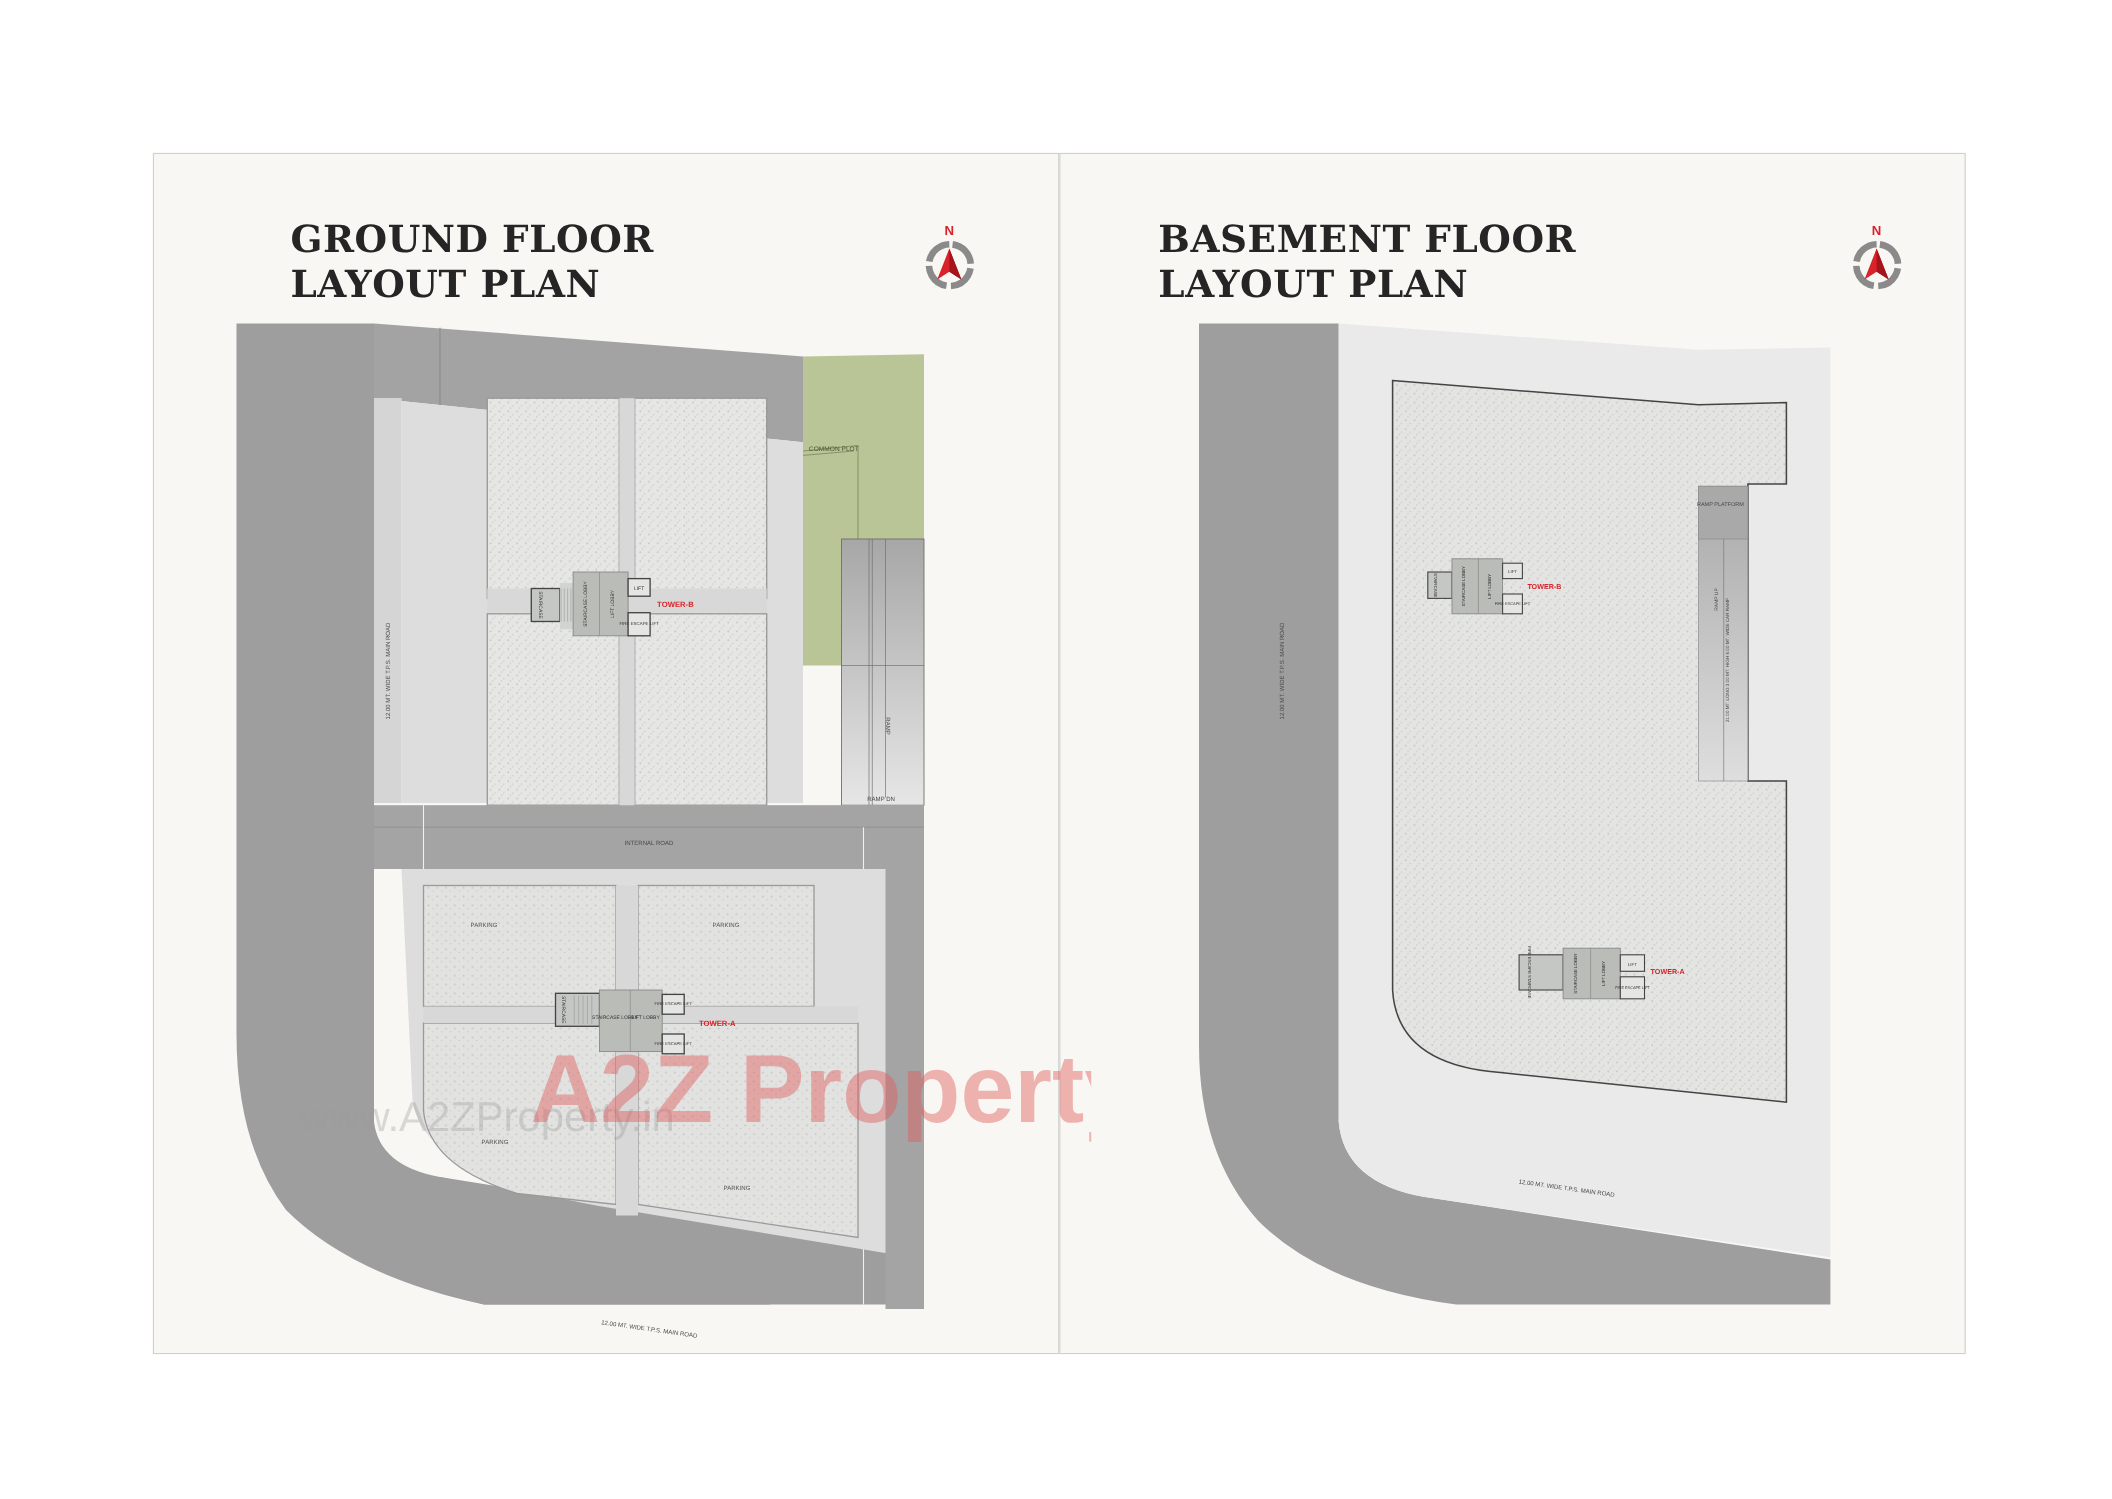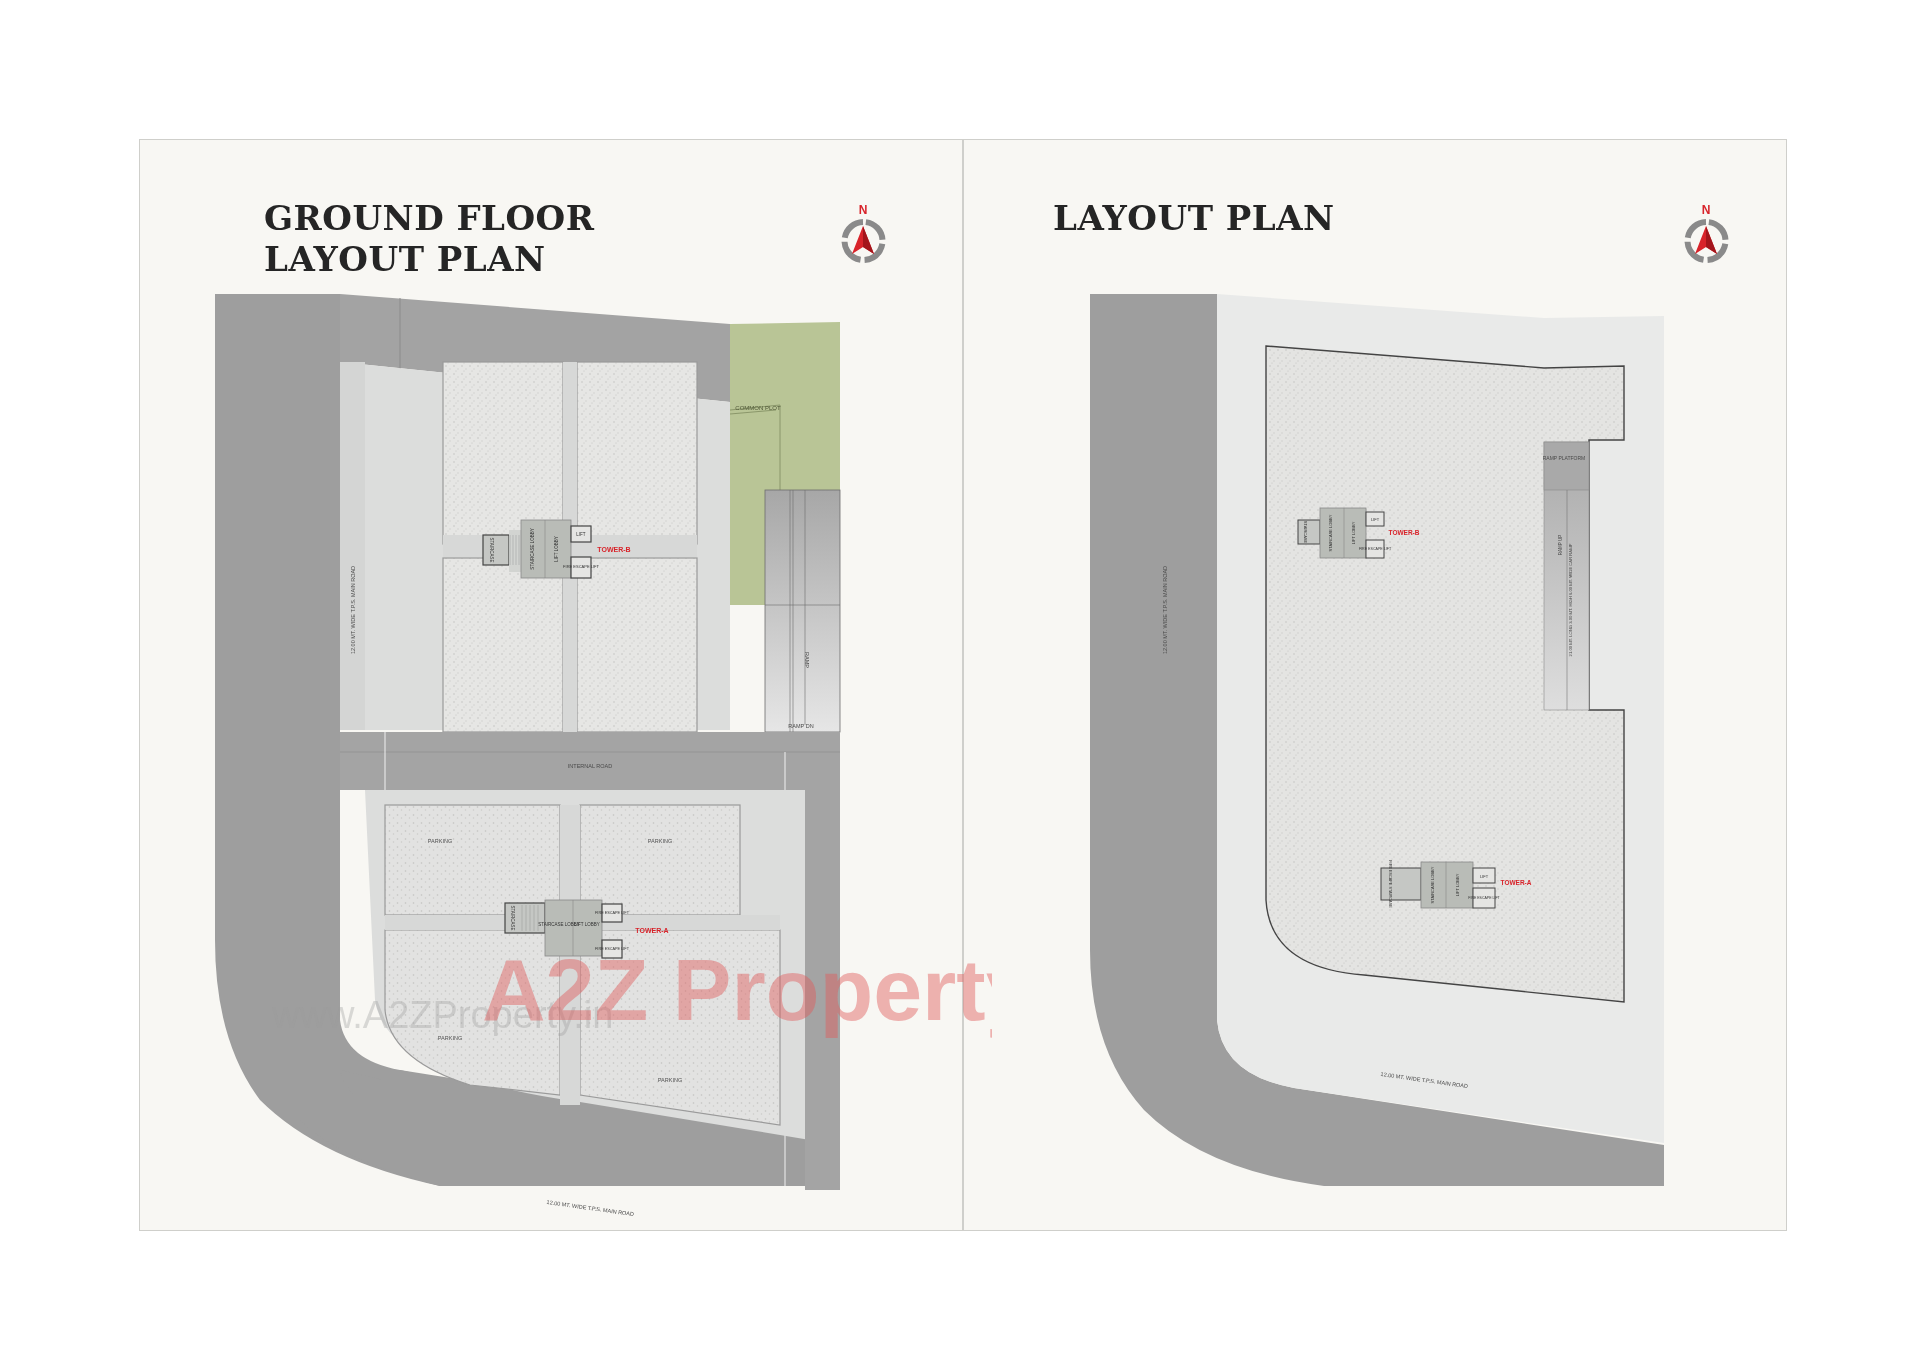--- a/index.html
+++ b/index.html
@@ -148,20 +148,21 @@
       <text x="512" y="793" font-size="7" font-weight="bold" fill="#d8232a" text-anchor="middle">TOWER-A</text>
     </g>
 
     <text transform="translate(215,470) rotate(-90)" font-size="5.5" fill="#4a4a4a" text-anchor="middle">12.00 MT. WIDE T.P.S. MAIN ROAD</text>
     <text transform="translate(450,1070) rotate(8)" font-size="5.5" fill="#4a4a4a" text-anchor="middle">12.00 MT. WIDE T.P.S. MAIN ROAD</text>
   </svg>
 </div>
 
 <div class="sheet right">
   <div class="title" style="left:89px;">
+    <span>BASEMENT FLOOR</span>
     <span>LAYOUT PLAN</span>
   </div>
 
   <svg class="compass" style="left:717px;top:62px;" viewBox="0 0 50 66">
     <text x="25" y="12" text-anchor="middle" font-size="12" font-weight="bold" fill="#d8232a">N</text>
     <path d="M25 20 A19 19 0 1 0 26 20" fill="none" stroke="#8a8a8a" stroke-width="6" stroke-dasharray="26 4"></path>
     <polygon points="25,24 14,52 25,45 36,52" fill="#d8232a"></polygon>
     <polygon points="25,24 25,45 36,52" fill="#a3151b"></polygon>
   </svg>
 

